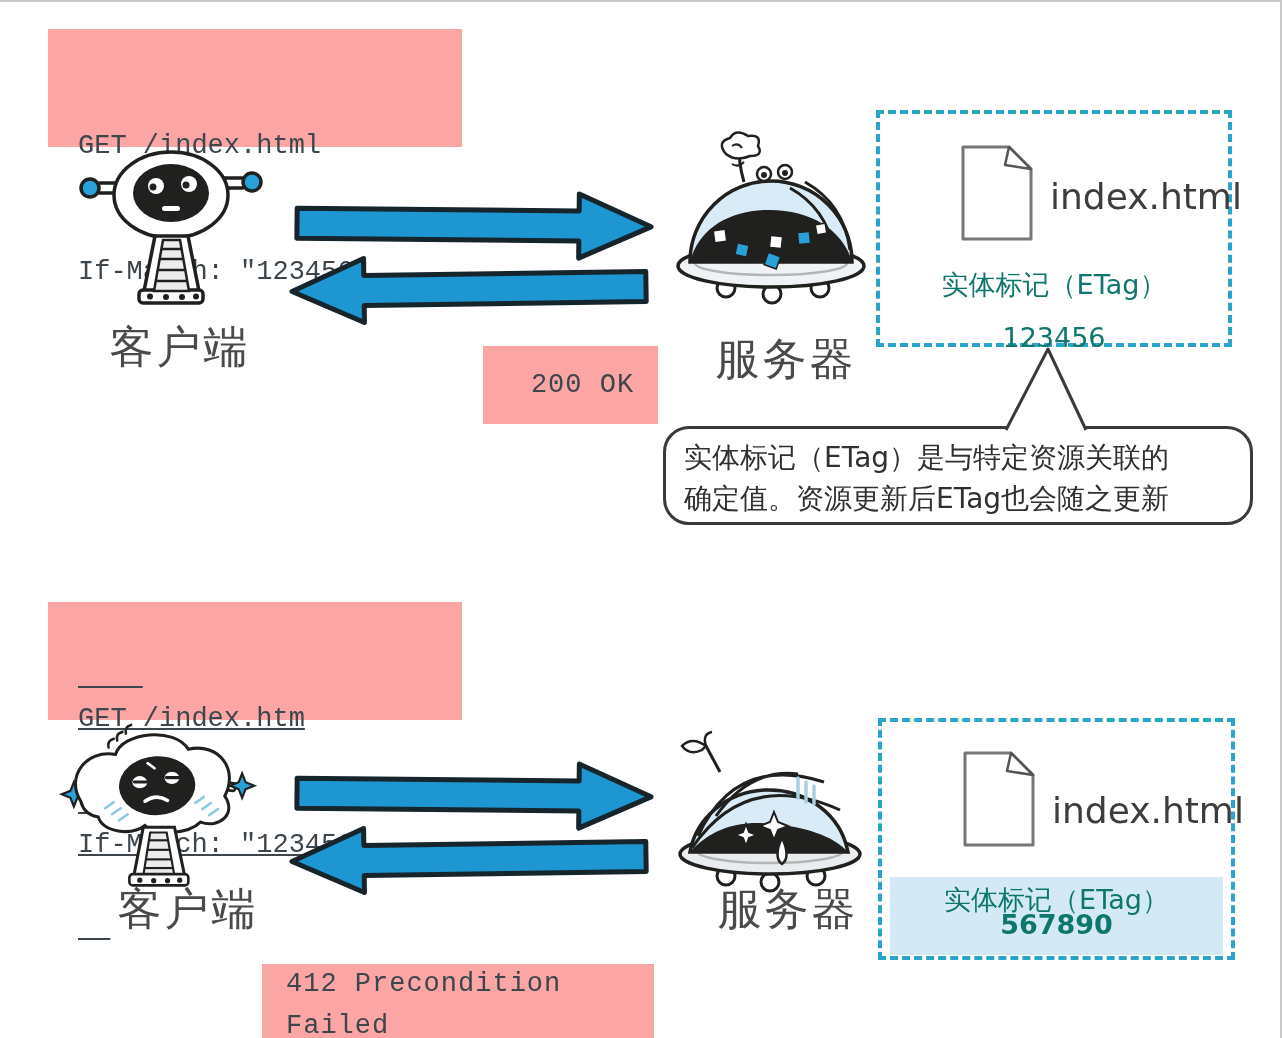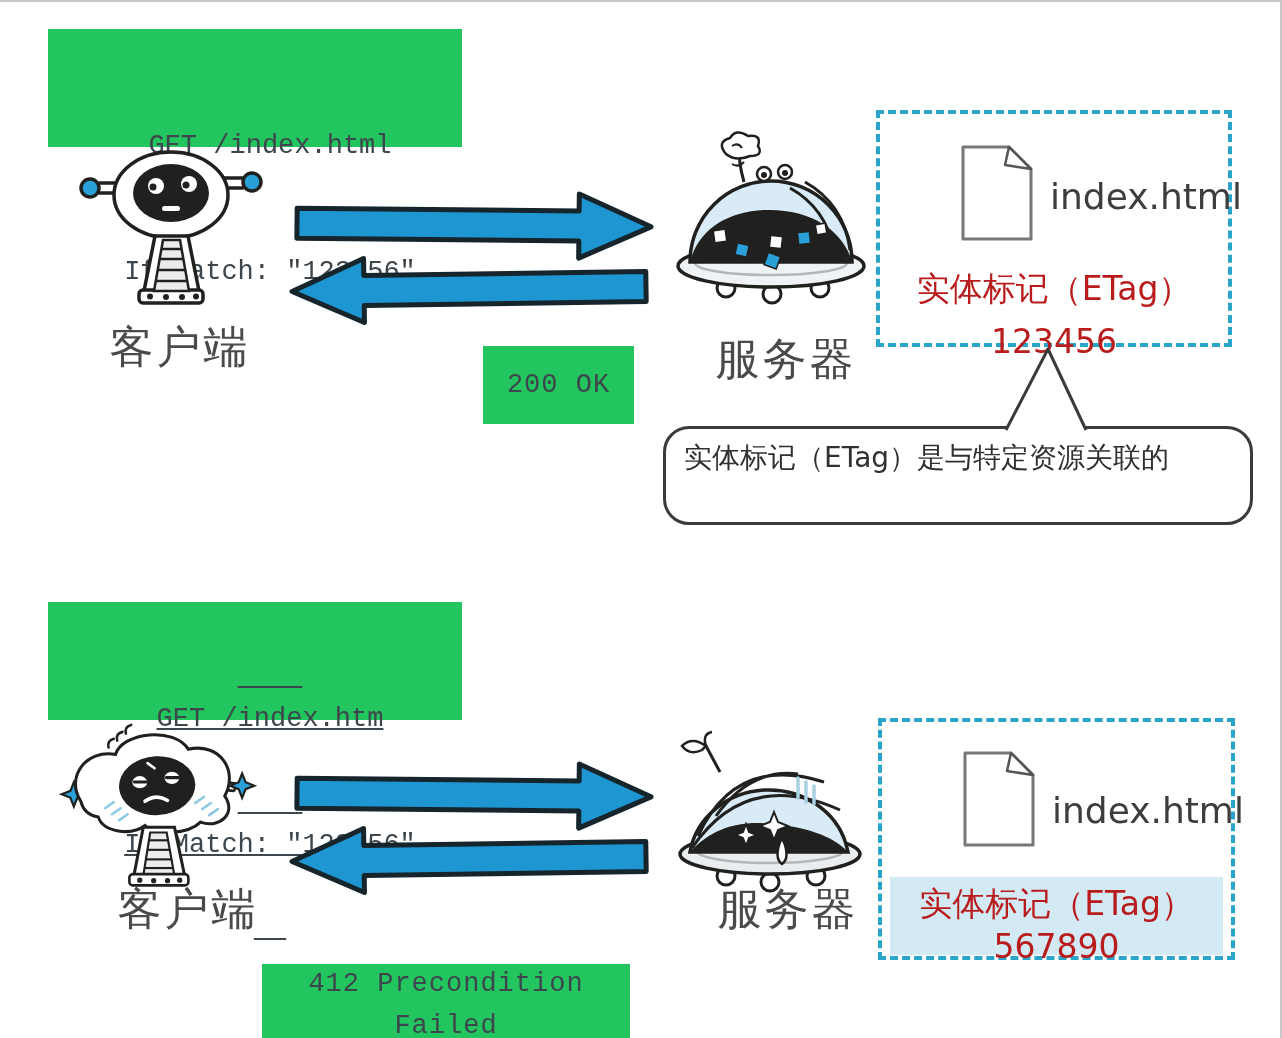--- a/index.html
+++ b/index.html
@@ -3,28 +3,28 @@
 <meta charset="utf-8">
 <style>
   html,body{margin:0;padding:0;background:#ffffff;}
   .canvas{
     position:relative;width:1282px;height:1038px;background:#fff;overflow:hidden;
     font-family:"DejaVu Sans",sans-serif;box-sizing:border-box;
     border-top:2px solid #c9c9c9;border-right:2px solid #c9c9c9;
   }
   .abs{position:absolute;}
   svg{display:block;overflow:visible;}
-  .bluebox{position:absolute;background:#22c55e;text-align:center;}
-  .mono{font-family:"Liberation Mono","DejaVu Sans Mono",monospace;color:#3d464c;font-size:27px;line-height:42px;}
+  .bluebox{position:absolute;background:#fca5a5;}
+  .mono{font-family:"Liberation Mono","DejaVu Sans Mono",monospace;color:#3d464c;font-size:27px;line-height:42px;padding-left:24px;}
   .req{padding:12px 0 0 30px;white-space:pre;}
   .status{display:flex;align-items:center;justify-content:center;letter-spacing:1px;}
   .label{position:absolute;font-size:44px;color:#4a4a4a;text-align:center;letter-spacing:3px;}
   .dashedbox{position:absolute;border:4px dashed #2aa5ca;box-sizing:border-box;background:#fff;}
   .filename{position:absolute;font-size:36px;color:#3d3d3d;}
-  .etag-line{position:absolute;left:0;width:100%;text-align:center;font-size:33px;color:#b91c1c;}
+  .etag-line{position:absolute;left:0;width:100%;text-align:center;font-size:27px;color:#0f766e;}
   .etag-band{position:absolute;left:8px;right:8px;top:155px;height:78px;background:#d3e9f3;}
   .etag-band .etag-line{position:absolute;}
   .callout{position:absolute;left:663px;top:424px;width:590px;height:99px;border:3px solid #3a3a3a;
     border-radius:26px;box-sizing:border-box;background:#fff;}
   .callout-text{padding:8px 12px 0 18px;font-size:28px;line-height:41px;color:#303030;white-space:nowrap;}
 </style>
 </head>
 <body>
 
 <div class="canvas">
@@ -110,20 +110,21 @@
       <polygon points="49,3 71,25 45,21" fill="#fff" stroke="#555" stroke-width="2.5" stroke-linejoin="round"></polygon>
     </svg>
     <div class="filename" style="left:170px;top:62px;">index.html</div>
     <div class="etag-line" style="top:153px;">实体标记（ETag）</div>
     <div class="etag-line" style="top:208px;">123456</div>
   </div>
 
   <div class="callout">
     <div class="callout-text">
       <div>实体标记（ETag）是与特定资源关联的</div>
+      <div>确定值。资源更新后ETag也会随之更新</div>
     </div>
   </div>
   <svg class="abs" style="left:990px;top:344px;" width="116" height="84" viewBox="0 0 116 84">
     <path d="M16,84 L58,3 L96,84" fill="#fff" stroke="#3a3a3a" stroke-width="3" stroke-linejoin="round"></path>
   </svg>
 
   <div class="bluebox mono req" style="left:48px;top:600px;width:384px;height:106px;text-decoration:underline;">
     <div>GET /index.htm</div>
     <div>If-Match: "123456"</div>
   </div>
@@ -211,17 +212,17 @@
   <div class="bluebox mono status" style="left:262px;top:962px;width:368px;height:82px;">412 Precondition Failed</div>
 
   <div class="dashedbox" style="left:878px;top:716px;width:357px;height:242px;">
     <svg class="abs" style="left:80px;top:28px;" width="74" height="98" viewBox="0 0 74 98">
       <path d="M3,3 H49 L71,25 V95 H3 Z" fill="#fff" stroke="#777" stroke-width="3" stroke-linejoin="round"></path>
       <polygon points="49,3 71,25 45,21" fill="#fff" stroke="#555" stroke-width="2.5" stroke-linejoin="round"></polygon>
     </svg>
     <div class="filename" style="left:170px;top:68px;">index.html</div>
     <div class="etag-band">
       <div class="etag-line" style="top:5px;">实体标记（ETag）</div>
-      <div class="etag-line" style="top:50px;">567890</div>
+      <div class="etag-line" style="top:32px;font-weight:bold;">567890</div>
     </div>
   </div>
 
 </div>
 
 </body></html>

